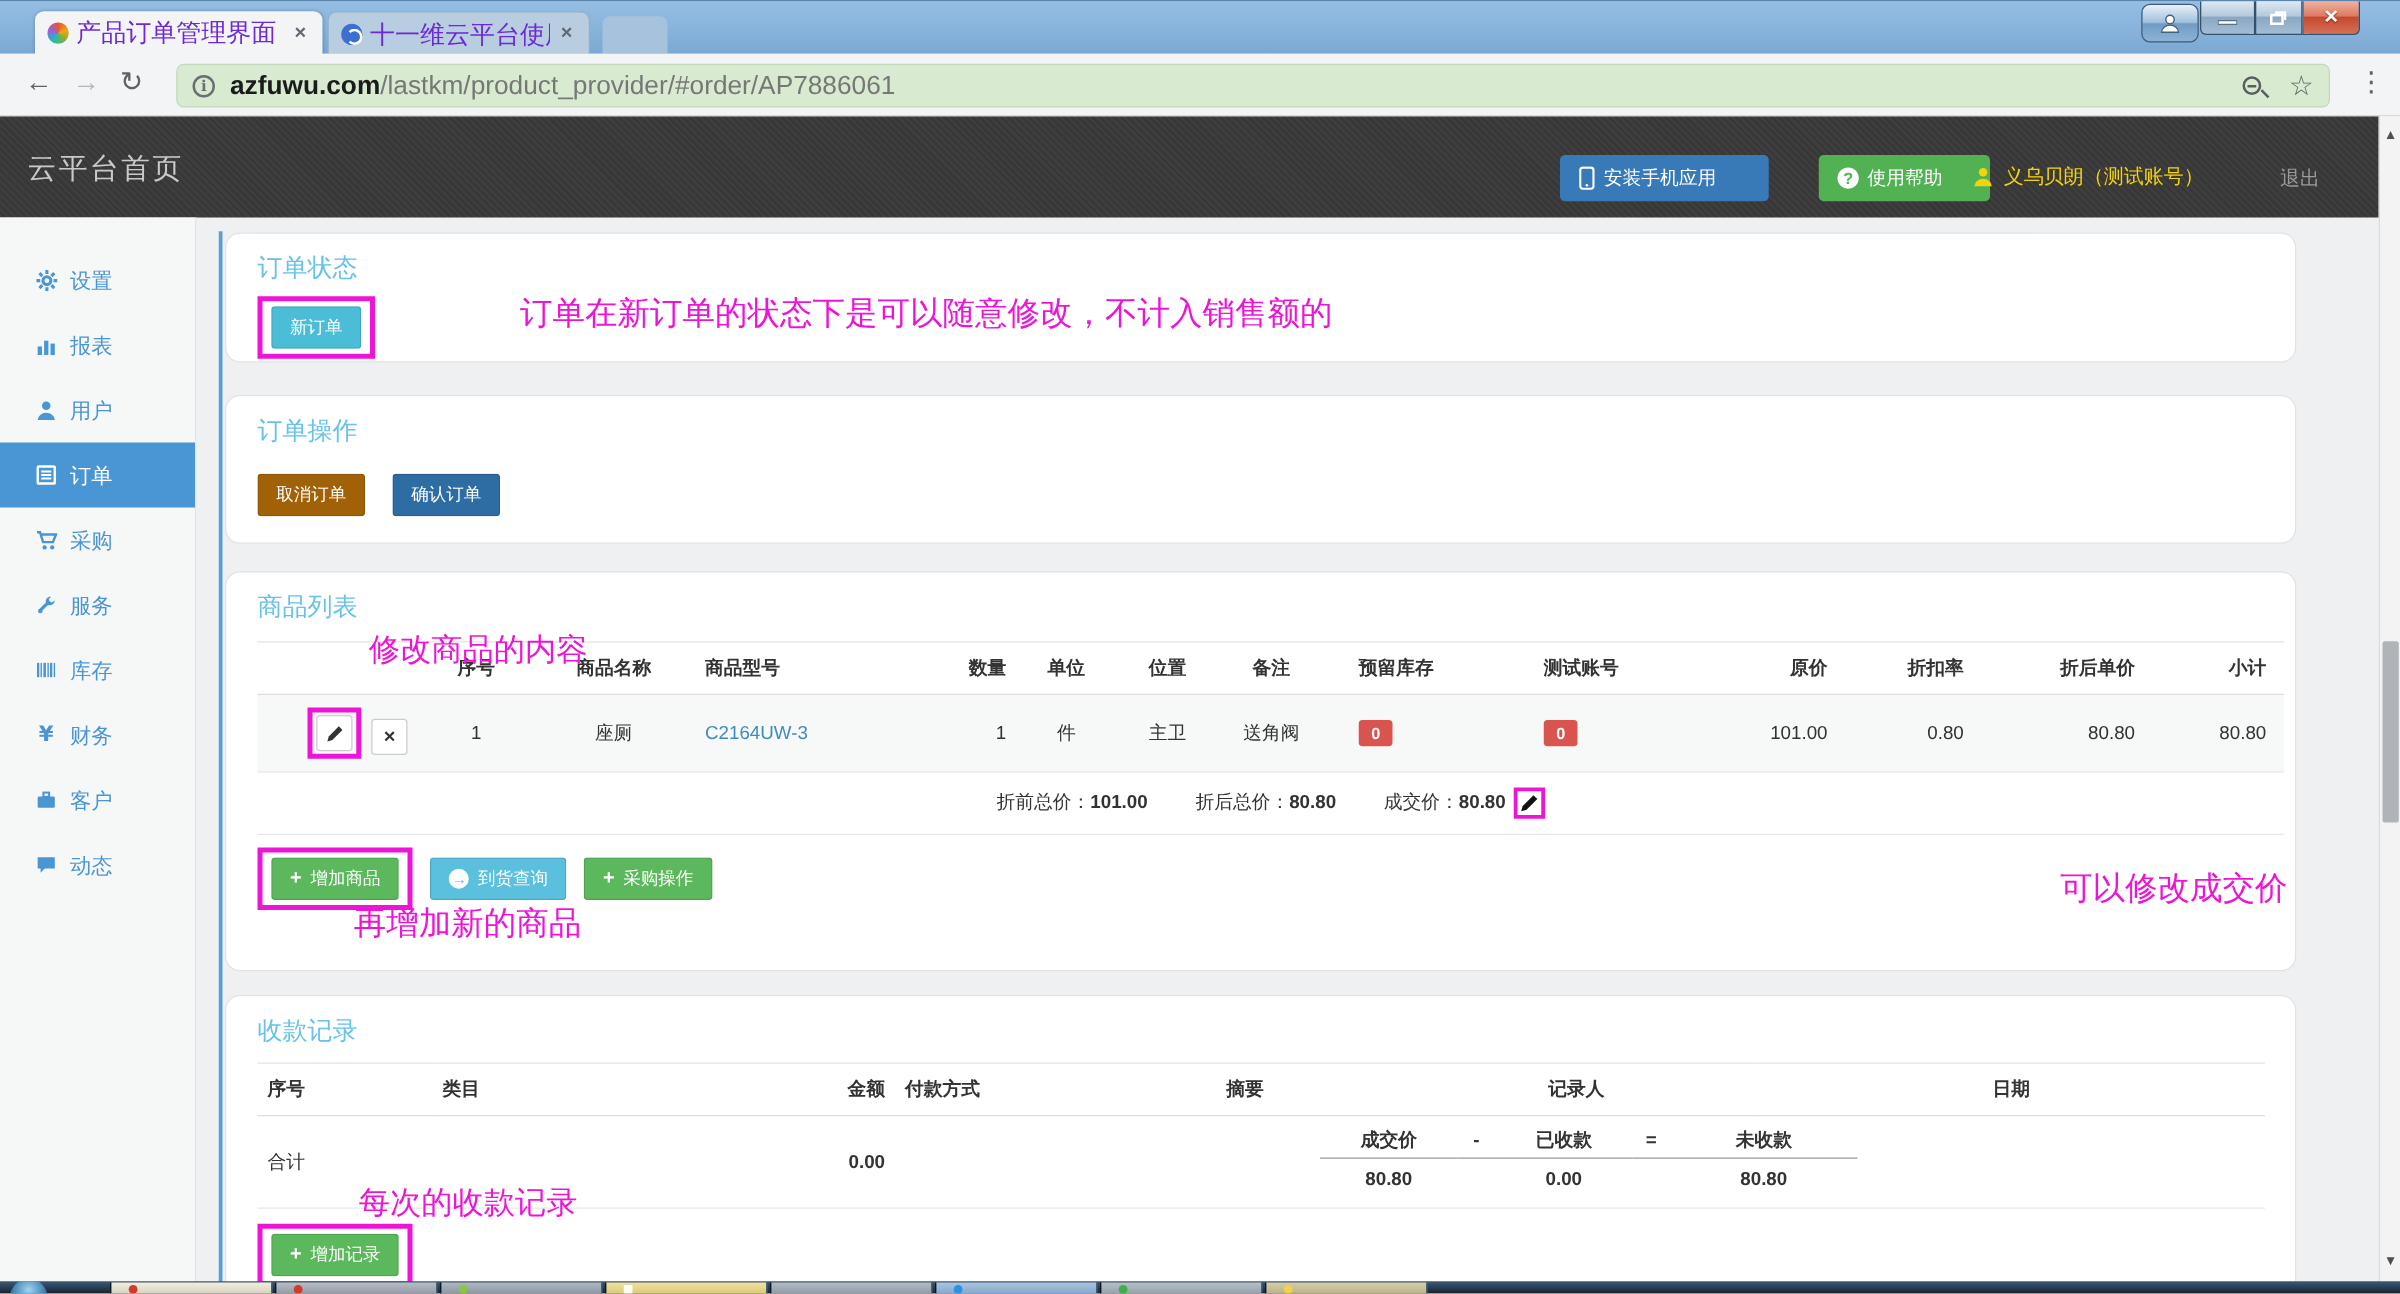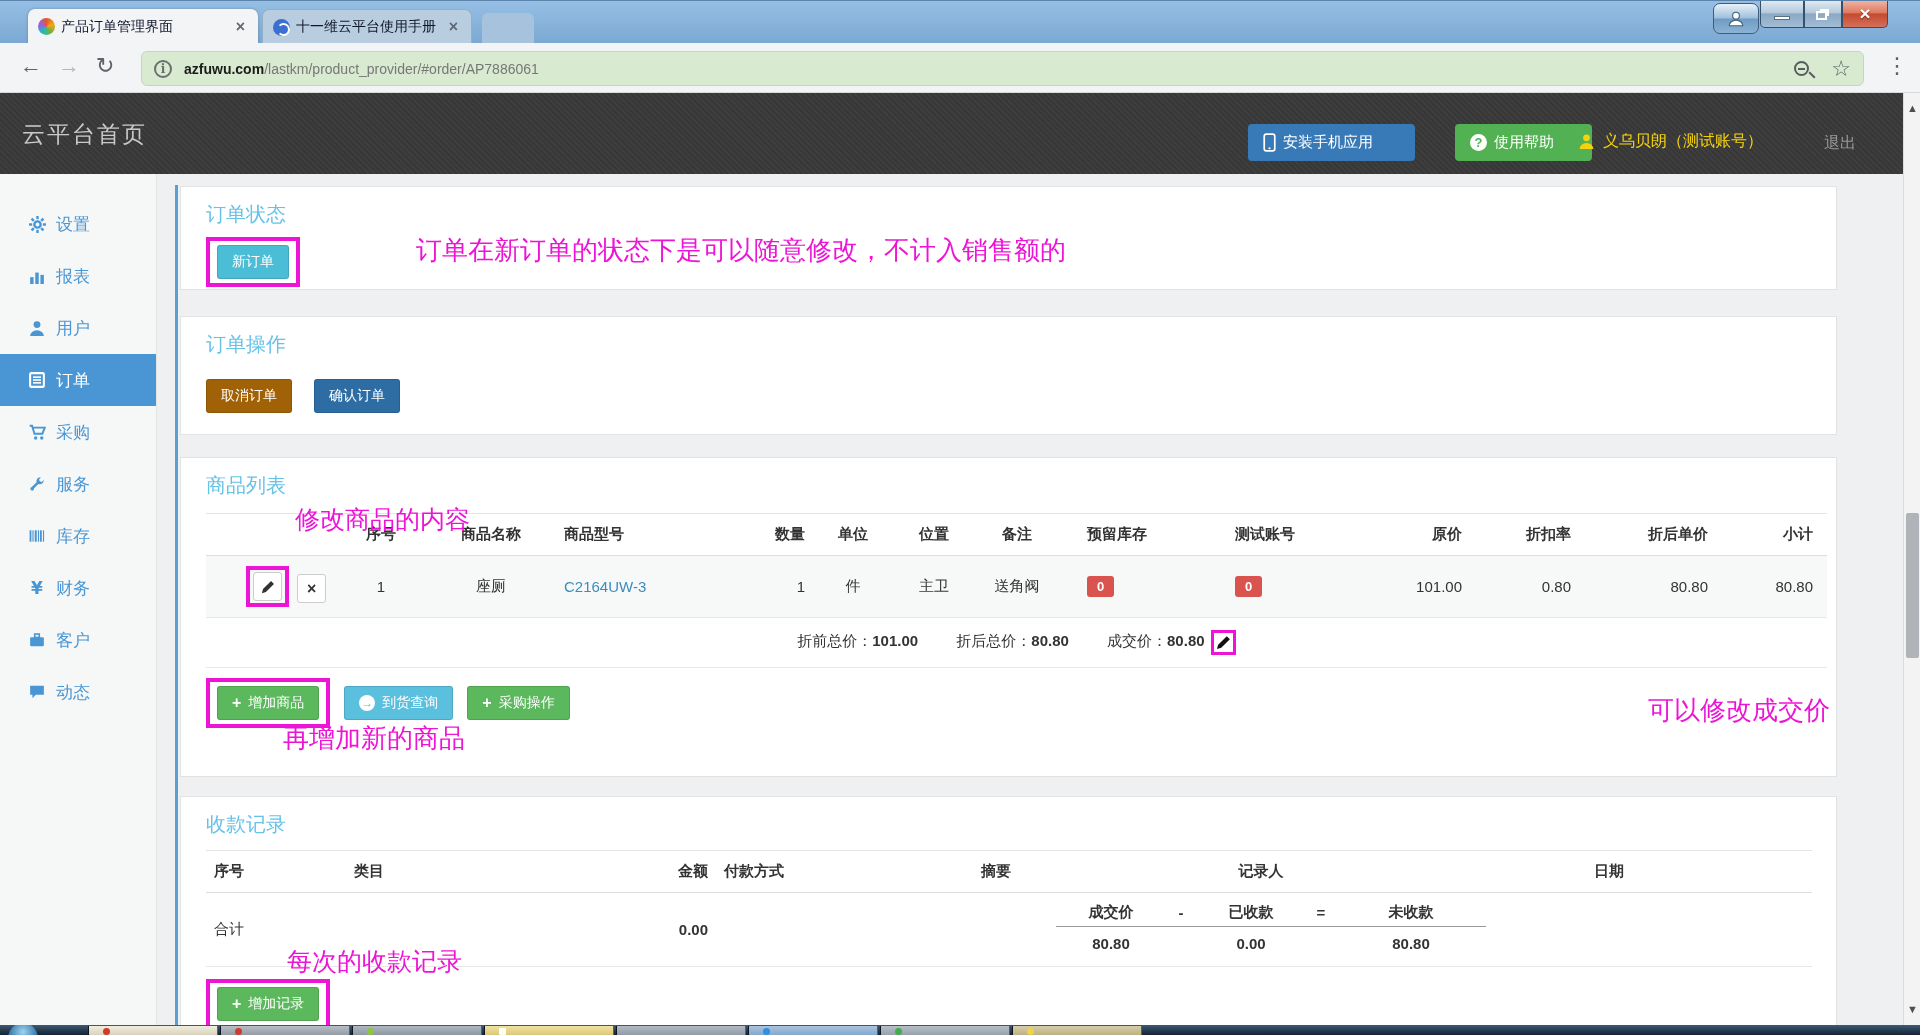--- a/index.html
+++ b/index.html
@@ -7,21 +7,21 @@
     font-family:"Liberation Sans","DejaVu Sans",sans-serif; font-size:15px; color:#333; }
   .screen { position:relative; width:1920px; height:1035px; background:#eef0f2; overflow:hidden; }
 
   
   .tabbar { position:absolute; top:0; left:0; width:1920px; height:43px;
     background:linear-gradient(#96bee4,#7ba9d3); border-top:1px solid #5a84ab; }
   .tab { position:absolute; top:8px; height:35px; border-radius:7px 7px 0 0;
     display:flex; align-items:center; padding:0 10px; cursor:default; }
   .tab-active { left:28px; width:230px; background:#f2f4f6; box-shadow:0 0 3px rgba(0,0,0,.25); }
   .tab-inactive { left:262px; width:210px; background:#b9cde0; border:1px solid #93afc7; border-bottom:none; }
-  .tab-title { flex:1; font-size:14px; color:#0f172a; white-space:nowrap; overflow:hidden; margin:0 6px; }
+  .tab-title { flex:1; font-size:20px; color:#6d28d9; white-space:nowrap; overflow:hidden; margin:0 6px; }
   .tab-close { color:#5f6a75; font-size:16px; font-weight:bold; padding:0 3px; }
   .favicon1 { width:17px; height:17px; border-radius:50%; flex:0 0 17px;
     background:conic-gradient(#e4572e,#f3a712,#76b041,#17bebb,#9b5de5,#e4572e); }
   .favicon2 { width:17px; height:17px; border-radius:50%; flex:0 0 17px; background:#3b6fd4; position:relative; }
   .favicon2::after { content:""; position:absolute; left:4px; top:4px; width:9px; height:9px;
     border:2px solid #fff; border-radius:50%; border-left-color:transparent; }
   .newtab-stub { position:absolute; left:482px; top:12px; width:52px; height:31px;
     background:#a7c2dd; border-radius:6px 6px 0 0; }
   
   .avatar-btn { position:absolute; left:1713px; top:2px; width:46px; height:31px;
@@ -44,21 +44,21 @@
   .navicon { position:absolute; top:10px; font-size:22px; color:#5f6368; }
   .navicon.back { left:20px; }
   .navicon.fwd { left:58px; color:#b3b8bd; }
   .navicon.reload { left:96px; }
   .omnibox { position:absolute; left:141px; top:8px; width:1723px; height:35px;
     background:#d8ead0; border:1px solid #c3d8ba; border-radius:6px;
     display:flex; align-items:center; padding:0 12px; }
   .info-icon { width:18px; height:18px; border:2px solid #6a6f73; border-radius:50%;
     color:#6a6f73; font-size:12px; font-weight:bold; display:flex; align-items:center; justify-content:center;
     font-family:"DejaVu Serif",serif; flex:0 0 18px; }
-  .url-text { margin-left:12px; font-size:14px; color:#777; white-space:nowrap; flex:1; }
+  .url-text { margin-left:12px; font-size:21px; color:#777; white-space:nowrap; flex:1; }
   .url-domain { color:#1b1b1b; }
   .magnifier { position:relative; width:15px; height:15px; border:2px solid #585d61; border-radius:50%;
     margin-right:22px; flex:0 0 15px; }
   .magnifier::before { content:""; position:absolute; left:2px; top:5px; width:7px; height:2px; background:#585d61; }
   .magnifier::after { content:""; position:absolute; left:12px; top:11px; width:8px; height:2px;
     background:#585d61; transform:rotate(45deg); }
   .star-icon { font-size:22px; color:#5f6368; line-height:1; }
   .menu-dots { position:absolute; left:1886px; top:10px; font-size:22px; color:#5f6368; letter-spacing:0; }
 
   
@@ -85,21 +85,21 @@
     color:#4a96d4; font-size:17px; cursor:pointer; }
   .side-item .sicon { width:18px; height:18px; display:flex; align-items:center; justify-content:center; color:#4a96d4; }
   .side-item.active { background:#4a96d4; color:#fff; }
   .side-item.active .sicon { color:#fff; }
   .yen { font-weight:bold; font-size:17px; font-family:"DejaVu Sans",sans-serif; }
 
   .content-accent { position:absolute; left:175px; top:92px; width:3px; bottom:0; background:#5a9fd4; }
 
   
   .panel { position:absolute; left:180px; width:1657px; background:#fff;
-    border:1px solid #e2e2e2; border-radius:0; padding:14px 25px; }
+    border:1px solid #e2e2e2; border-radius:12px; padding:14px 25px; }
   .panel-title { font-size:20px; color:#67c2e8; font-weight:normal; }
   .p1 { top:93px; height:104px; }
   .p2 { top:223px; height:119px; }
   .p3 { top:364px; height:320px; }
   .p4 { top:703px; height:336px; }
 
   .btn { display:inline-flex; align-items:center; gap:7px; color:#fff; font-size:14px;
     padding:7px 14px; border-radius:3px; border:1px solid rgba(0,0,0,.12); cursor:pointer; white-space:nowrap; }
   .btn-cyan { background:#4cbdd7; }
   .btn-orange { background:#a16207; }

